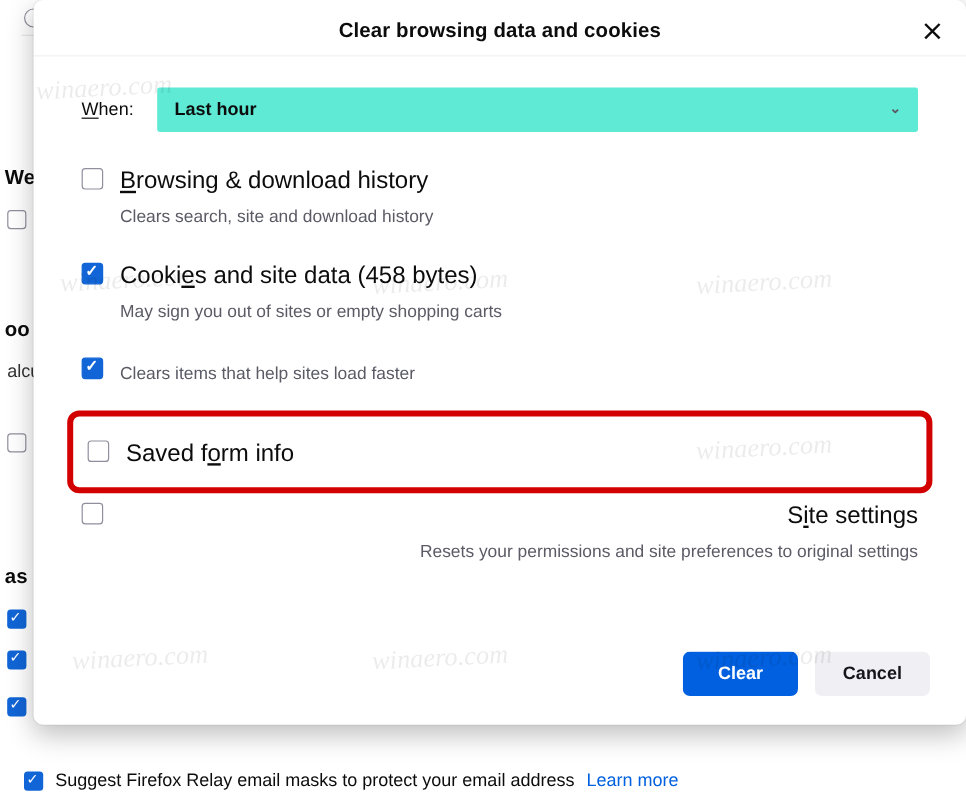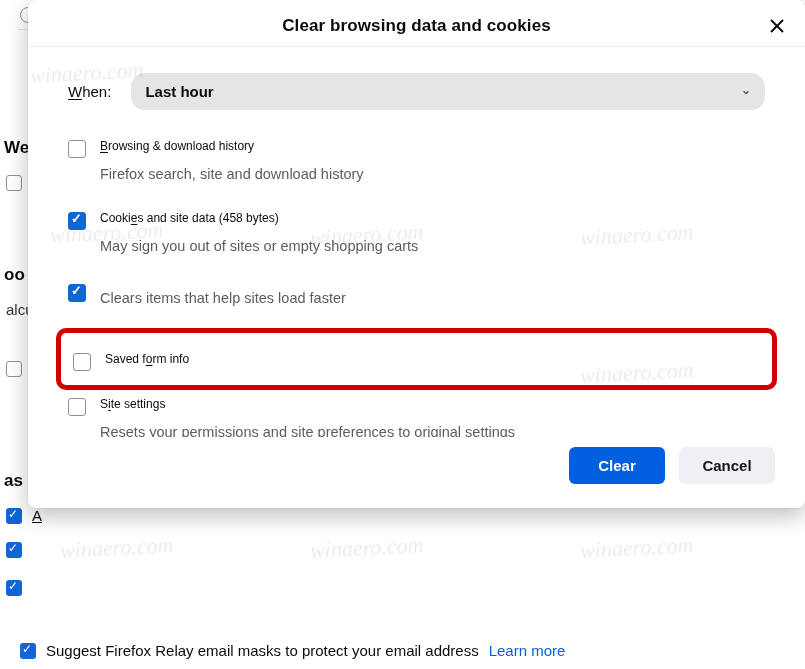--- a/index.html
+++ b/index.html
@@ -38,21 +38,21 @@
     border: 1.5px solid #8f8f9d; display:inline-block;
   }
   .learnmore { color: #0060df; }
   .blue-sq { width:16px;height:16px;background:#1165d6;border-radius:3px;display:inline-block; position: relative; }
   .blue-sq::after { content:"✓"; color:#fff; font-size:12px; position:absolute; left:2px; top:-1px; }
 
   
   .modal {
     position: absolute;
     left: 28px; top: 0; right: 0;
-    height: 508px;
+    height: 604px;
     background: #fff;
     box-shadow: 0 8px 22px rgba(0,0,0,0.25), 0 0 0 1px rgba(0,0,0,0.04);
     border-radius: 8px;
     display: flex; flex-direction: column;
   }
   .modal-header {
     position: relative;
     text-align: center;
     padding: 16px 0 10px 0;
   }
@@ -69,22 +69,22 @@
     padding: 8px 40px 0 40px;
     overflow: hidden;
     border-top: 1px solid rgba(0,0,0,0.06);
   }
 
   .when-row { display:flex; align-items:center; gap: 20px; margin: 18px 0 28px 0; }
   .when-label { font-size: 15px; }
   .when-accesskey { text-decoration: underline; text-underline-offset: 2px; }
   .when-select {
     flex: 1;
-    background: #e5e5e5;
-    border-radius: 14px;
+    background: #5eead4;
+    border-radius: 2px;
     padding: 10px 14px;
     display:flex; justify-content:space-between;
     font-size: 15px; font-weight: 600;
   }
   .when-select .chev { color:#5b5b66; font-size:12px; }
 
   .opt {
     display: grid;
     grid-template-columns: 26px 1fr;
     column-gap: 6px;
@@ -97,21 +97,21 @@
     position: relative;
     cursor: pointer;
   }
   .opt .cb.checked {
     background: #1165d6; border-color: #1165d6;
   }
   .opt .cb.checked::after {
     content: "✓"; color:#fff; font-size: 13px; font-weight: 700;
     position:absolute; left: 2px; top: -2px;
   }
-  .opt .lbl { font-size: 12px; line-height: 1.35; }
+  .opt .lbl { font-size: 20px; line-height: 1.35; }
   .opt .lbl .ak { text-decoration: underline; text-underline-offset: 2px; }
   .opt .desc {
     grid-column: 2;
     color: #5b5b66; font-size: 14.5px; margin-top: 8px;
   }
 
   .highlight-box {
     border: 5px solid #d30000;
     border-radius: 10px;
     padding: 18px 12px 14px 12px;
@@ -208,21 +208,21 @@
         <span>Last hour</span>
         <span class="chev">⌄</span>
       </div>
     </div>
 
     <div class="opt">
       <div class="cb"></div>
       <div class="lbl">
         <span class="ak">B</span><span>rowsing &amp; download history</span>
       </div>
-      <div class="desc">Firefox search, site and download history</div>
+      <div class="desc">Clears search, site and download history</div>
     </div>
 
     <div class="opt">
       <div class="cb checked"></div>
       <div class="lbl">
         <span>Cooki</span><span class="ak">e</span><span>s and site data (458 bytes)</span>
       </div>
       <div class="desc">May sign you out of sites or empty shopping carts</div>
     </div>
 
@@ -233,21 +233,21 @@
 
     <div class="highlight-box">
       <div class="opt">
         <div class="cb"></div>
         <div class="lbl">
           <span>Saved f</span><span class="ak">o</span><span>rm info</span>
         </div>
       </div>
     </div>
 
-    <div class="opt" style="margin-bottom:10px;">
+    <div class="opt" style="margin-bottom:10px;text-align:right;">
       <div class="cb"></div>
       <div class="lbl">
         <span>S</span><span class="ak">i</span><span>te settings</span>
       </div>
       <div class="desc">Resets your permissions and site preferences to original settings</div>
     </div>
 
   </div>
 
   <div class="modal-footer">

